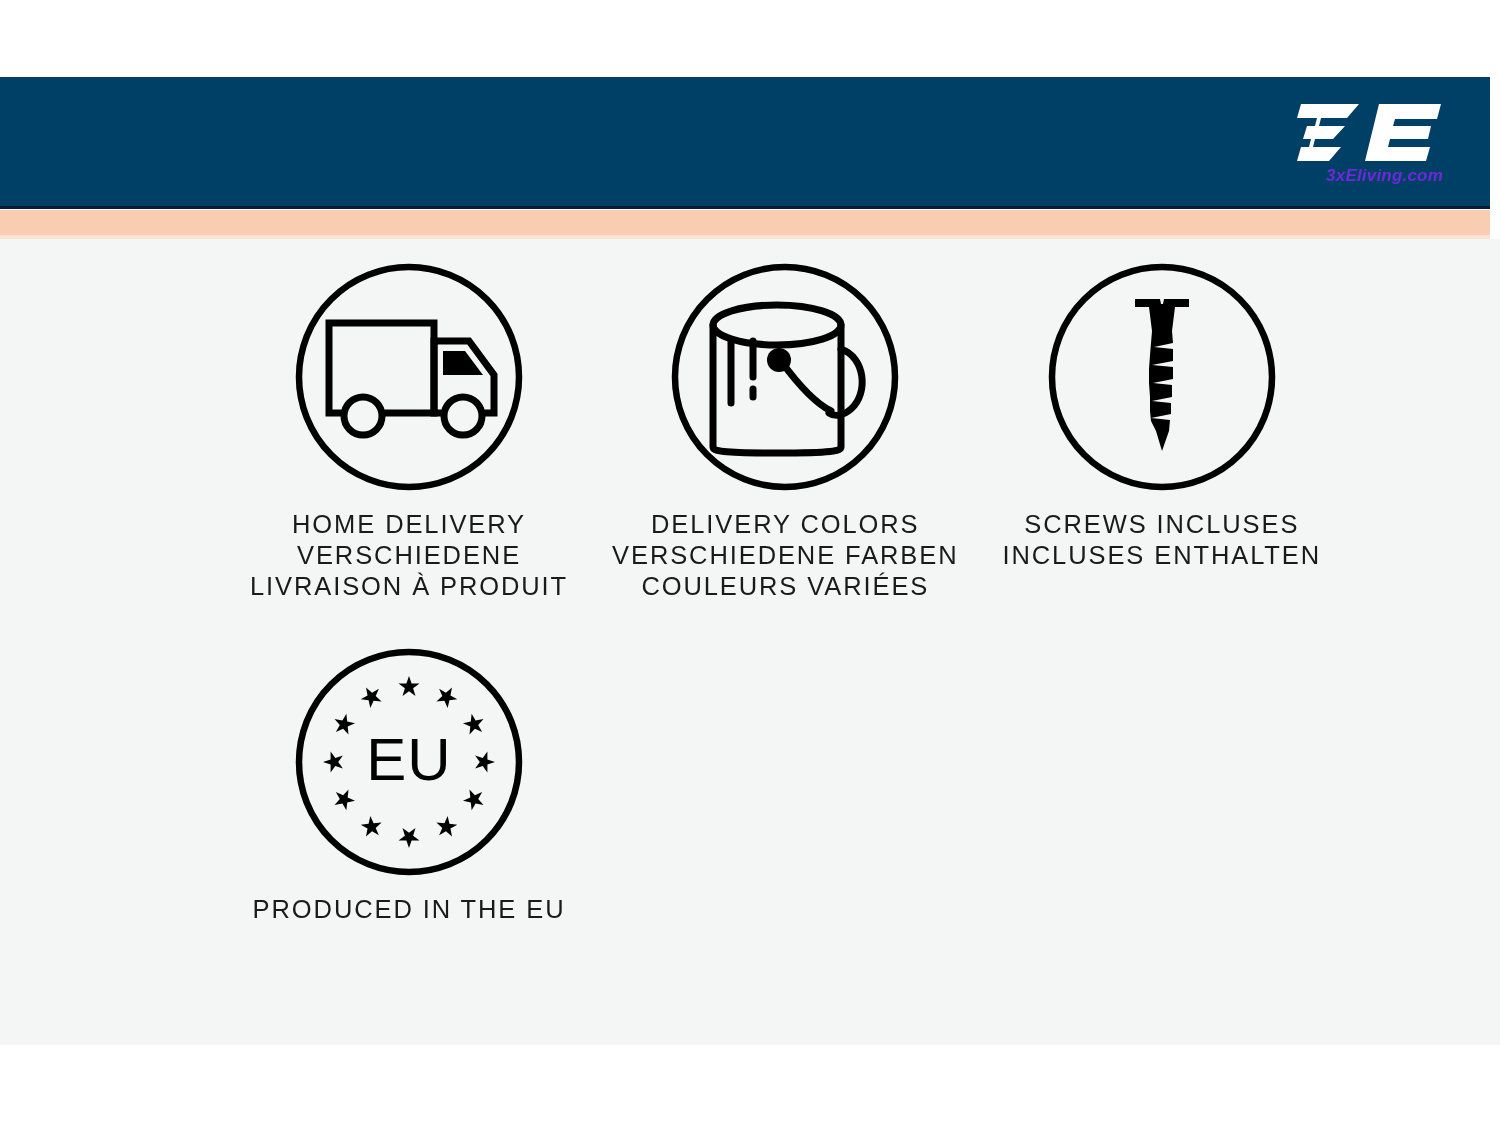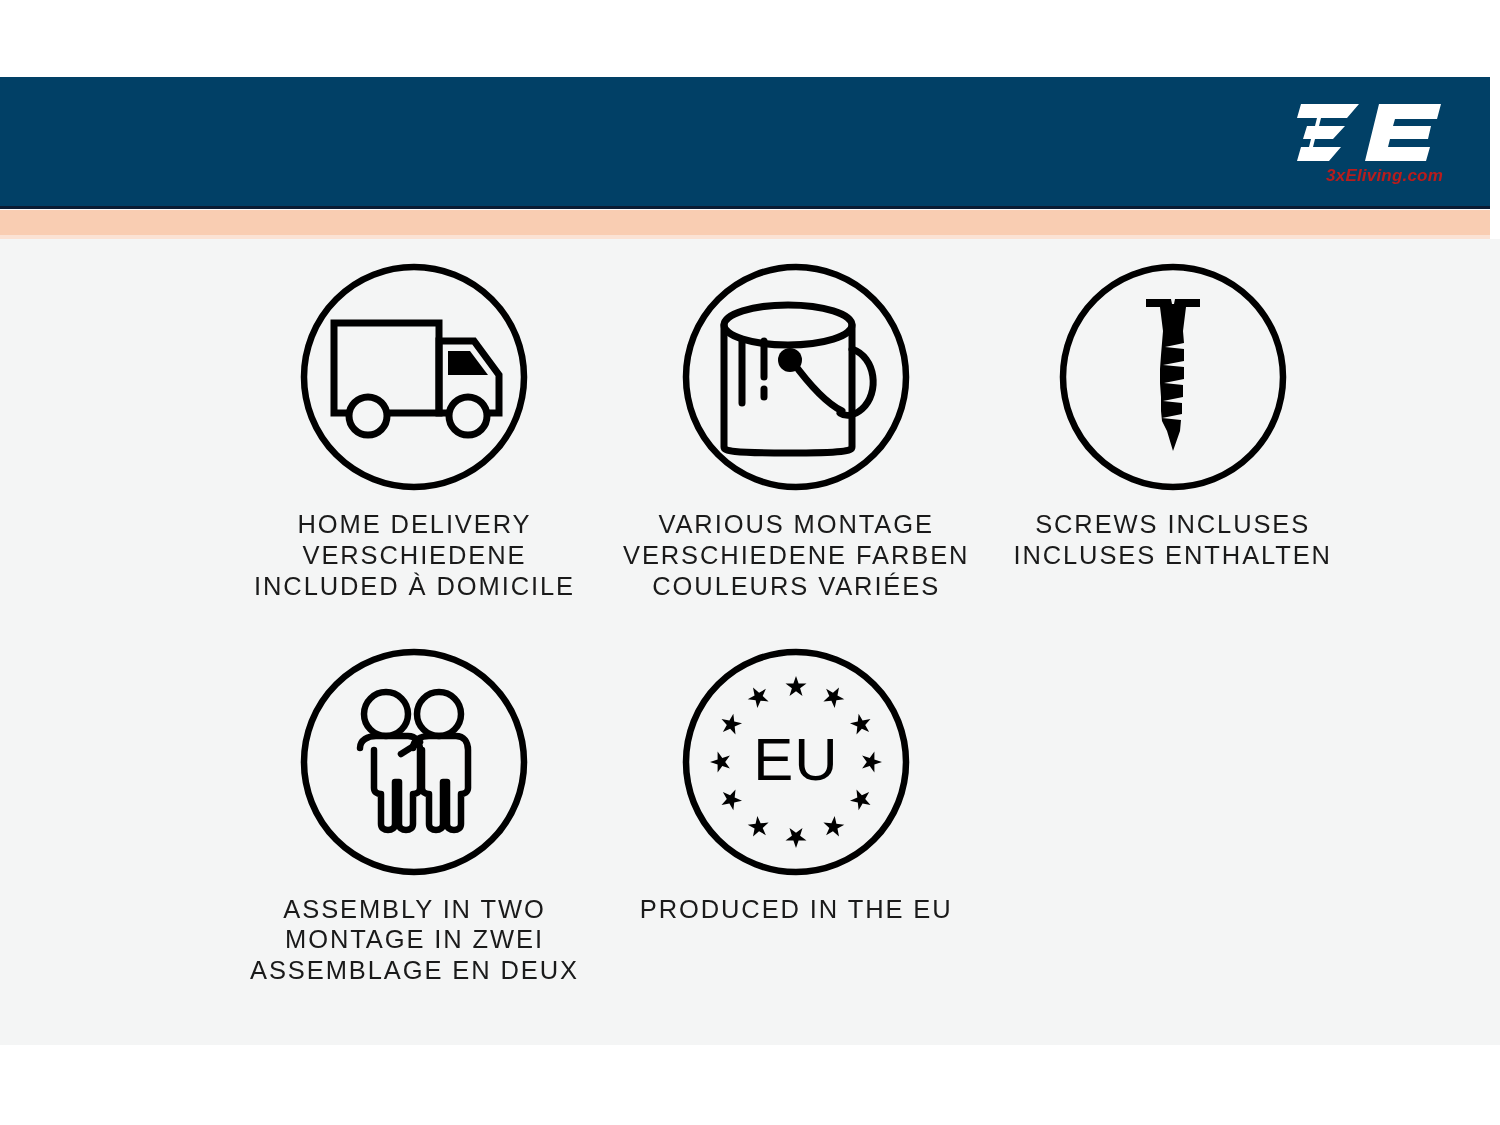--- a/index.html
+++ b/index.html
@@ -67,21 +67,21 @@
     height: 95px;
     display: flex;
     flex-direction: column;
     align-items: flex-end;
     justify-content: center;
   }
   .logo-mark {
     display: block;
   }
   .logo-url {
-    color: #b91c1c;
+    color: #6d28d9;
     font-size: 17px;
     font-weight: bold;
     font-style: italic;
     letter-spacing: 0.2px;
     line-height: 1;
     margin-top: 3px;
     margin-right: 2px;
   }
 
   
@@ -168,21 +168,21 @@
             <rect x="36" y="62" width="105" height="90"></rect>
             <path d="M141 80 L176 80 L201 114 L201 152 L141 152 Z"></path>
           </g>
           <path d="M150 90 L172 90 L190 114 L150 114 Z" fill="#000"></path>
           <circle cx="70" cy="155" r="19" fill="#f4f5f5" stroke="#000" stroke-width="7"></circle>
           <circle cx="170" cy="155" r="19" fill="#f4f5f5" stroke="#000" stroke-width="7"></circle>
         </svg>
         <div class="labels">
           <div>HOME DELIVERY</div>
           <div>VERSCHIEDENE</div>
-          <div>INCLUDED À DOMICILE</div>
+          <div>LIVRAISON À PRODUIT</div>
         </div>
       </div>
 
 
       <div class="cell">
         <svg class="icon-circle" viewBox="0 0 232 232">
           <circle cx="116" cy="116" r="110" fill="none" stroke="#000" stroke-width="6.5"></circle>
           <g fill="none" stroke="#000" stroke-width="7" stroke-linecap="round">
 
             <path d="M172 88 C196 96 200 132 182 148 C174 155 166 156 160 152"></path>
@@ -192,21 +192,21 @@
 
             <path d="M62 80 L62 142" stroke-width="7"></path>
             <path d="M84 80 L84 116" stroke-width="7"></path>
             <path d="M84 128 L84 136" stroke-width="7"></path>
 
             <path d="M112 100 C128 122 146 142 162 150"></path>
           </g>
           <circle cx="110" cy="99" r="12" fill="#000"></circle>
         </svg>
         <div class="labels">
-          <div>VARIOUS MONTAGE</div>
+          <div>DELIVERY COLORS</div>
           <div>VERSCHIEDENE FARBEN</div>
           <div>COULEURS VARIÉES</div>
         </div>
       </div>
 
       <div class="cell">
         <svg class="icon-circle" viewBox="0 0 232 232">
           <circle cx="116" cy="116" r="110" fill="none" stroke="#000" stroke-width="6.5"></circle>
           <g fill="#000">
 
@@ -224,50 +224,20 @@
                      L104 150 L104 136 L103 122
                      L103 108 L104 94 L105 82 Z"></path>
           </g>
         </svg>
         <div class="labels">
           <div>SCREWS INCLUSES</div>
           <div>INCLUSES ENTHALTEN</div>
         </div>
       </div>
 
-      <div class="cell">
-        <svg class="icon-circle" viewBox="0 0 232 232">
-          <circle cx="116" cy="116" r="110" fill="none" stroke="#000" stroke-width="6.5"></circle>
-          <g fill="none" stroke="#000" stroke-width="6.5" stroke-linejoin="round" stroke-linecap="round">
-
-            <circle cx="88" cy="68" r="22"></circle>
-            <path d="M62 102 C62 94 70 90 78 90 L110 90 C118 90 122 96 122 104
-                     L122 142 C122 146 118 148 115 148 L115 178
-                     C115 182 112 184 108 184 C104 184 101 182 101 178
-                     L101 136 L97 136 L97 178 C97 182 94 184 90 184
-                     C86 184 83 182 83 178 L83 148
-                     C79 148 76 146 76 142 L76 104"></path>
-
-            <circle cx="141" cy="68" r="22"></circle>
-            <path d="M115 102 C115 94 123 90 131 90 L158 90 C166 90 170 96 170 104
-                     L170 142 C170 146 166 148 163 148 L163 178
-                     C163 182 160 184 156 184 C152 184 149 182 149 178
-                     L149 136 L145 136 L145 178 C145 182 142 184 138 184
-                     C134 184 131 182 131 178 L131 148
-                     C127 148 124 146 124 142 L124 104"></path>
-
-            <path d="M122 96 L103 108"></path>
-          </g>
-        </svg>
-        <div class="labels">
-          <div>ASSEMBLY IN TWO</div>
-          <div>MONTAGE IN ZWEI</div>
-          <div>ASSEMBLAGE EN DEUX</div>
-        </div>
-      </div>
 
       <div class="cell">
         <svg class="icon-circle" viewBox="0 0 232 232">
           <circle cx="116" cy="116" r="110" fill="none" stroke="#000" stroke-width="6.5"></circle>
           <g fill="#000">
             <g transform="translate(116,116)">
               <g transform="rotate(0) translate(0,-75)">
                   <polygon points="0,-11 2.6,-3.4 10.5,-3.4 4.1,1.3 6.5,8.9 0,4.2 -6.5,8.9 -4.1,1.3 -10.5,-3.4 -2.6,-3.4"></polygon>
                 </g>
               <g transform="rotate(30) translate(0,-75)">

